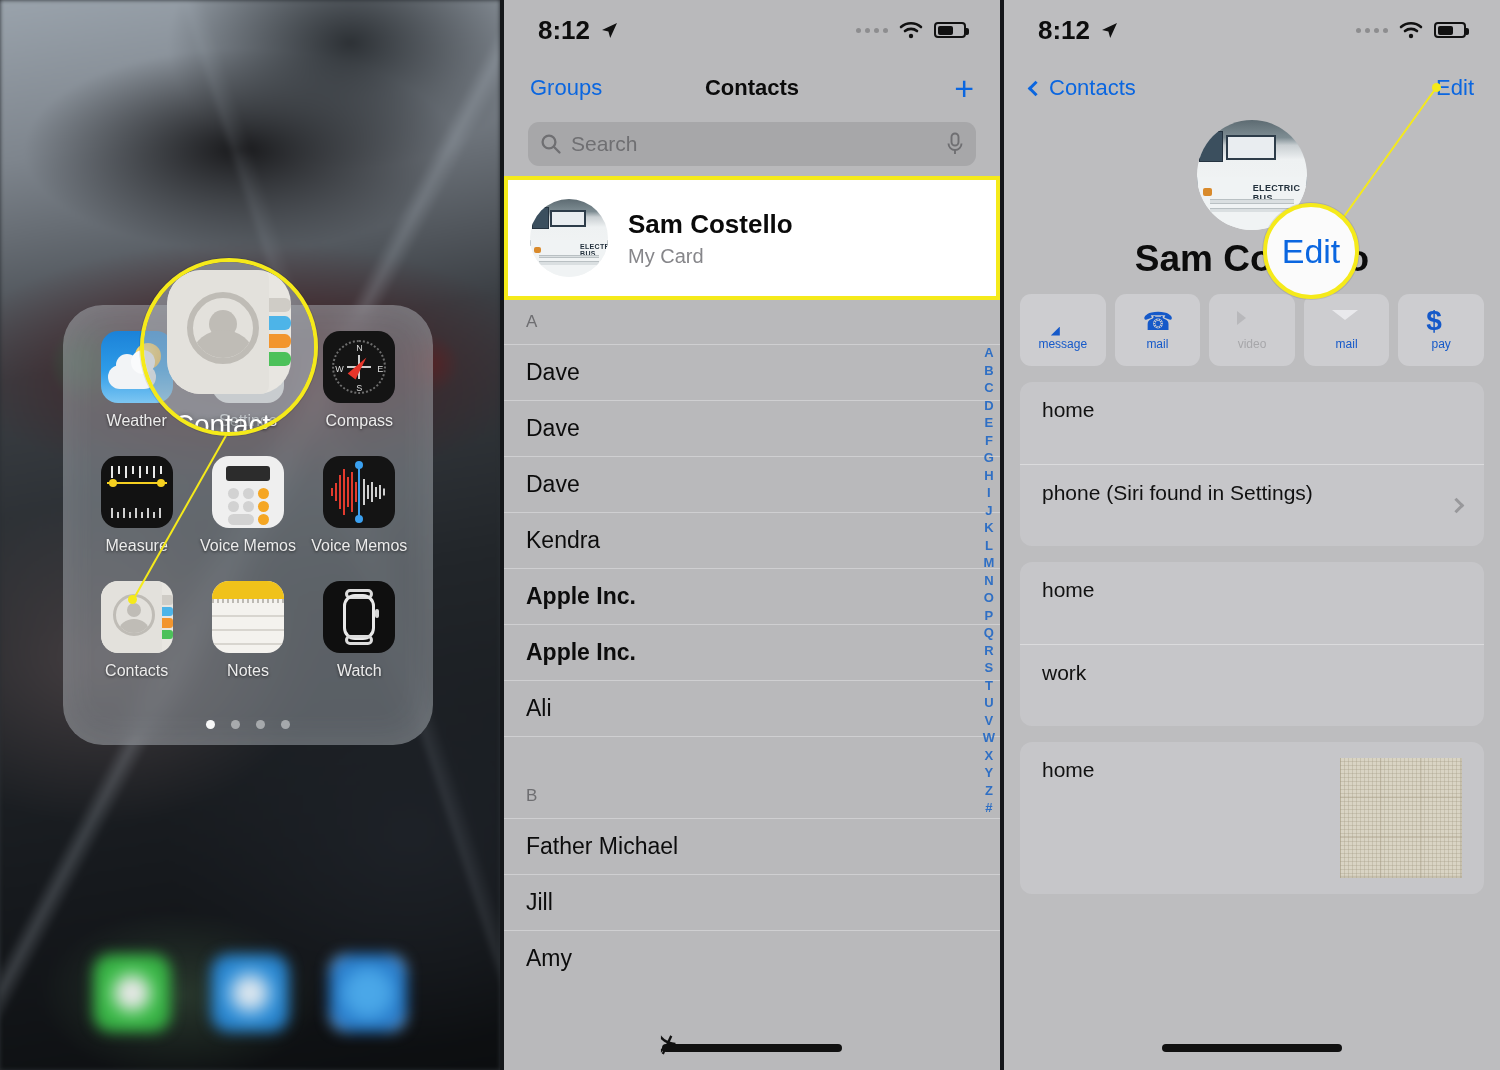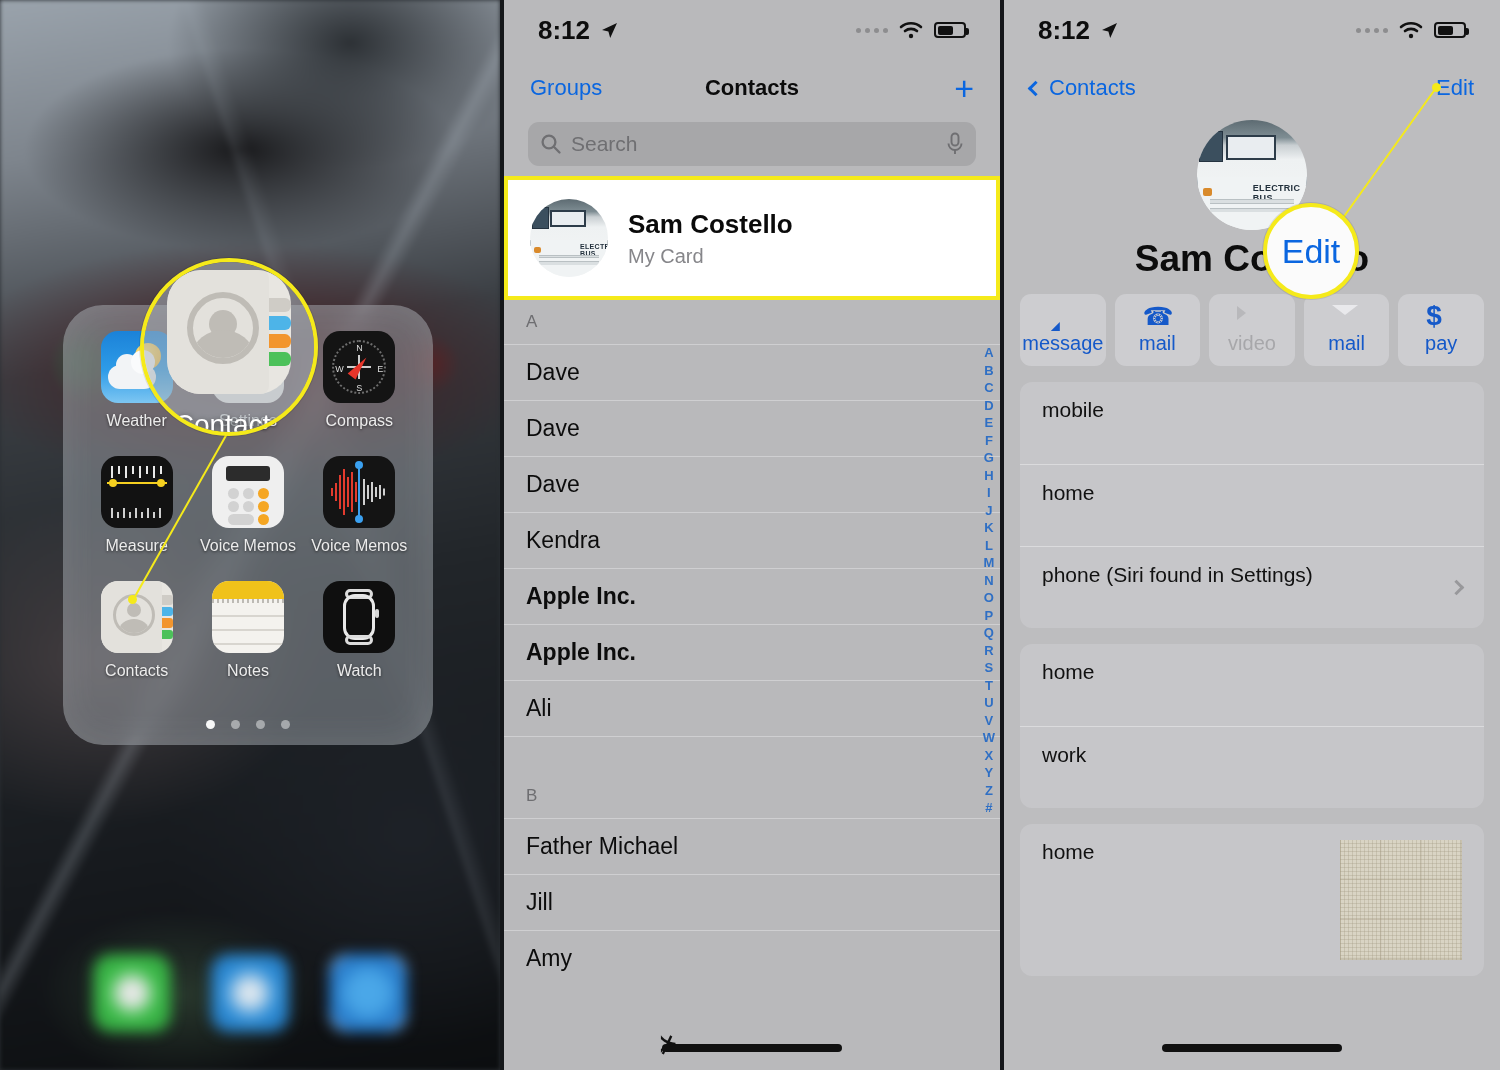--- a/index.html
+++ b/index.html
@@ -209,21 +209,21 @@
   .back{ display:flex; align-items:center; gap:8px; font-size:22px; color:#0a66e0; }
   .chev-l{ width:11px; height:11px; border-left:3px solid #0a66e0; border-bottom:3px solid #0a66e0; transform:rotate(45deg); }
   .edit{ margin-left:auto; font-size:22px; color:#0a66e0; }
 
   .bigavatar{ width:110px; height:110px; border-radius:50%; overflow:hidden; margin:4px auto 0 auto; position:relative; }
   .bigname{ text-align:center; font-size:37px; font-weight:600; color:#0c0c0c; margin-top:8px; }
 
   .actions{ display:flex; gap:9px; padding:14px 16px 0 16px; }
   .action{ flex:1; height:72px; border-radius:11px; background:rgba(225,225,228,.45);
     display:flex; flex-direction:column; align-items:center; justify-content:center; gap:5px; }
-  .action .lbl{ font-size:20px; color:#1559c9; }
+  .action .lbl{ font-size:12px; color:#1559c9; }
   .action.off .lbl{ color:#a7a7aa; }
   .act-ico{ width:30px; height:22px; position:relative; }
   .ico-msg{ width:26px; height:21px; border-radius:11px; background:#1559c9; }
   .ico-msg:after{ content:""; position:absolute; left:3px; bottom:-4px; width:9px; height:9px; background:#1559c9;
      clip-path:polygon(0 100%,100% 0,100% 100%); }
   .ico-call{ font-size:25px; color:#1559c9; line-height:22px; }
   .ico-vid{ width:22px; height:16px; border-radius:4px; background:#b8b8bb; position:relative; }
   .ico-vid:after{ content:""; position:absolute; right:-9px; top:1px; border-top:7px solid transparent;
      border-bottom:7px solid transparent; border-left:9px solid #b8b8bb; }
   .ico-mail{ width:27px; height:19px; background:#1559c9; position:relative; }
@@ -618,21 +618,20 @@
           <span class="lbl">mail</span>
         </div>
         <div class="action">
           <span class="act-ico"><span class="ico-pay">$</span></span>
           <span class="lbl">pay</span>
         </div>
       </div>
 
     <div id="detail-cards">
         <div class="card">
-          <div class="frow"><span>mobile</span></div>
           <div class="frow"><span>home</span></div>
           <div class="frow"><span>phone (Siri found in Settings)</span><span class="chev-r"></span></div>
         </div>
         <div class="card">
           <div class="frow"><span>home</span></div>
           <div class="frow"><span>work</span></div>
         </div>
         <div class="card">
           <div class="frow maprow">
             <span>home</span>

